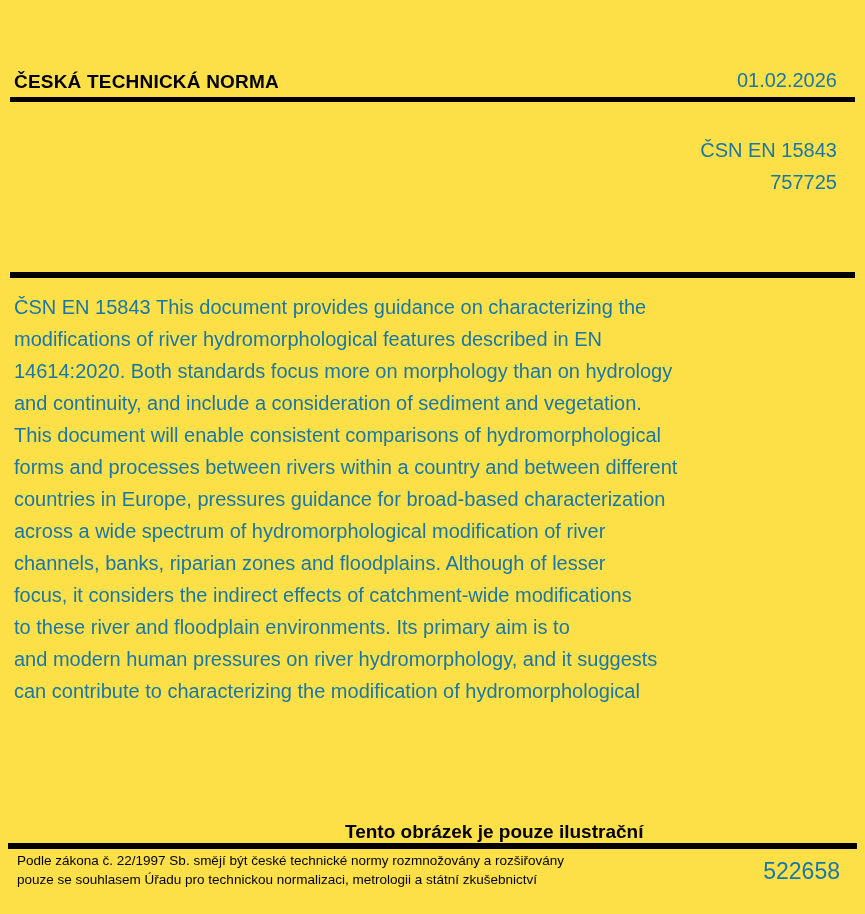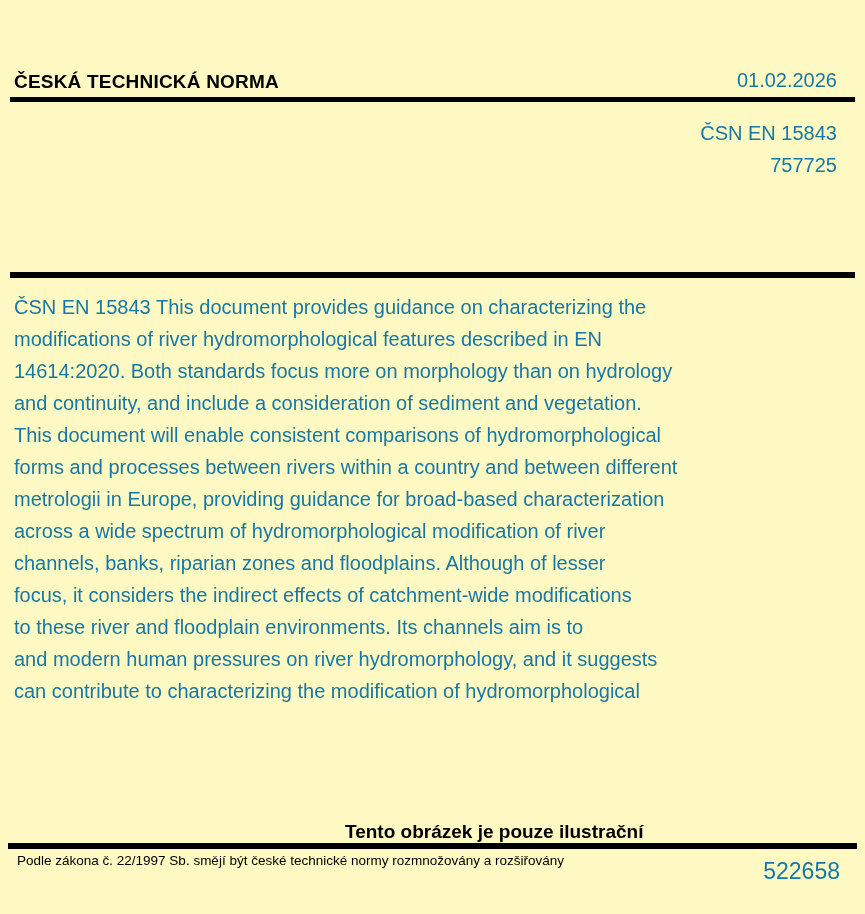--- a/index.html
+++ b/index.html
@@ -4,21 +4,21 @@
 <style>
   html, body {
     margin: 0;
     padding: 0;
     background: #ffffff;
   }
   .page {
     position: relative;
     width: 865px;
     height: 914px;
-    background: #fef9c3;
+    background: #fde047;
     font-family: "Liberation Sans", sans-serif;
     overflow: hidden;
   }
   .abs { position: absolute; }
 
   
   .header-title {
     left: 14px; top: 71px;
     font-size: 19px;
     font-weight: bold;
@@ -41,21 +41,21 @@
 
   
   .title-lines {
     left: 14px; top: 117px;
     font-size: 20px;
     line-height: 32px;
     color: #1777a6;
     white-space: nowrap;
   }
   .ref-lines {
-    right: 28px; top: 117px;
+    right: 28px; top: 134px;
     font-size: 20px;
     line-height: 32px;
     color: #1777a6;
     text-align: right;
     white-space: nowrap;
   }
 
   
   .abstract {
     left: 14px; top: 291px;
@@ -108,30 +108,31 @@
 
   <div class="abs rule rule-mid"></div>
 
   <div class="abs abstract">
     <div>ČSN EN 15843 This document provides guidance on characterizing the</div>
     <div>modifications of river hydromorphological features described in EN</div>
     <div>14614:2020. Both standards focus more on morphology than on hydrology</div>
     <div>and continuity, and include a consideration of sediment and vegetation.</div>
     <div>This document will enable consistent comparisons of hydromorphological</div>
     <div>forms and processes between rivers within a country and between different</div>
-    <div>metrologii in Europe, providing guidance for broad-based characterization</div>
+    <div>countries in Europe, pressures guidance for broad-based characterization</div>
     <div>across a wide spectrum of hydromorphological modification of river</div>
     <div>channels, banks, riparian zones and floodplains. Although of lesser</div>
     <div>focus, it considers the indirect effects of catchment-wide modifications</div>
-    <div>to these river and floodplain environments. Its channels aim is to</div>
+    <div>to these river and floodplain environments. Its primary aim is to</div>
     <div>and modern human pressures on river hydromorphology, and it suggests</div>
     <div>can contribute to characterizing the modification of hydromorphological</div>
   </div>
 
   <div class="abs illustration-note">Tento obrázek je pouze ilustrační</div>
 
   <div class="abs rule rule-bottom"></div>
   <div class="abs footer-legal">
     <div>Podle zákona č. 22/1997 Sb. smějí být české technické normy rozmnožovány a rozšiřovány</div>
+    <div>pouze se souhlasem Úřadu pro technickou normalizaci, metrologii a státní zkušebnictví</div>
   </div>
   <div class="abs footer-number">522658</div>
 
 </div>
 
 </body></html>

